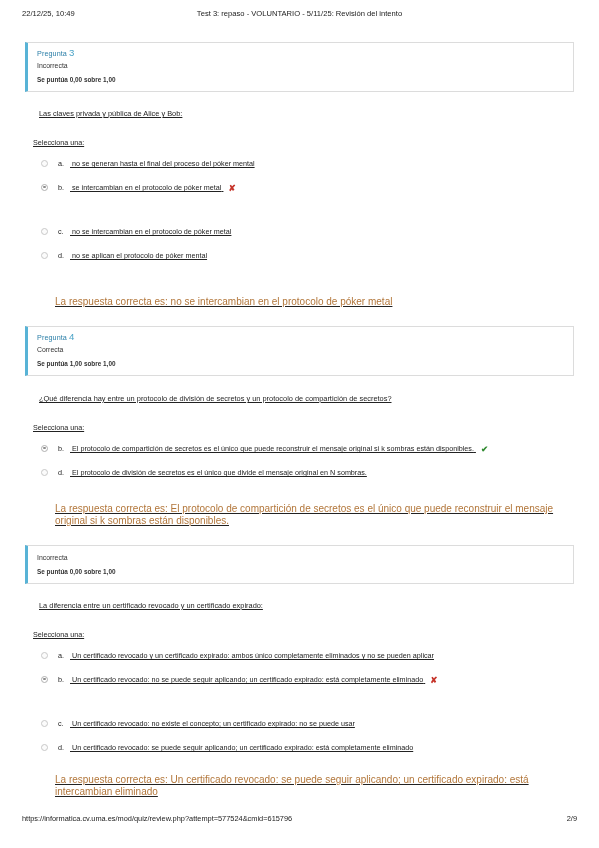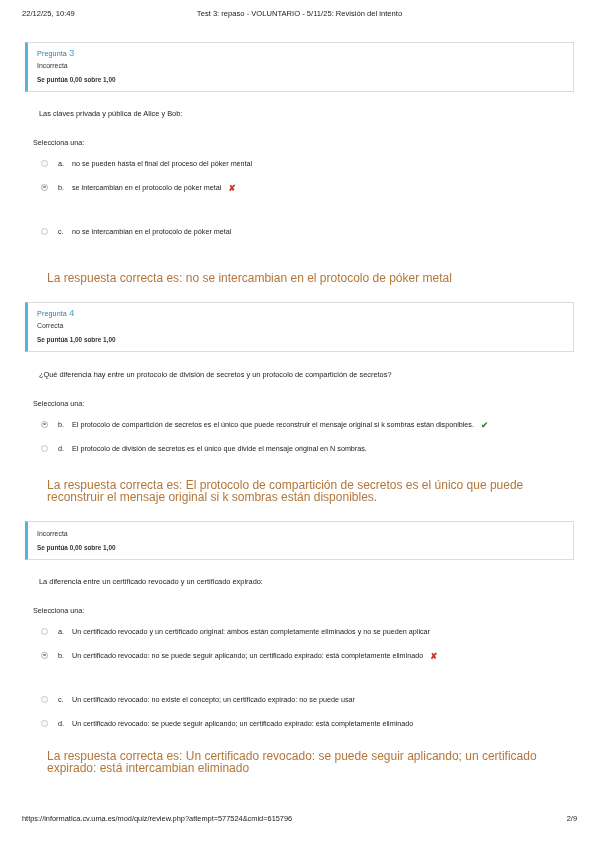--- a/index.html
+++ b/index.html
@@ -115,20 +115,21 @@
   .q-grade {
     font-size: 6.4px;
     color: #333333;
     line-height: 11px;
     margin-top: 3px;
     font-weight: bold;
   }
 
   .q-body {
     padding: 16px 0 0 14px;
+    text-decoration: underline;
   }
   .q-text {
     font-size: 7.4px;
     color: #222222;
     line-height: 12px;
     margin-bottom: 17px;
   }
   .q-prompt {
     font-size: 7.2px;
     color: #222222;
@@ -192,24 +193,25 @@
     margin-left: 5px;
     font-size: 8.6px;
     line-height: 8px;
     vertical-align: -1px;
     font-weight: bold;
   }
   .mark.wrong { color: #c6342a; }
   .mark.right { color: #2f8a2f; }
 
   .feedback {
-    font-size: 12px;
+    font-size: 10px;
     color: #b2763a;
     line-height: 12px;
     padding-left: 8px;
+    margin-left: 8px;
   }
 
   
   #q3 .q-body { padding-top: 16px; }
   #q3 .feedback { margin-top: 32px; }
   #q4 .q-body { padding-top: 17px; }
   #q4 .feedback { margin-top: 22px; }
   #q5 .q-body { padding-top: 16px; }
   #q5 .feedback { margin-top: 18px; }
 </style>
@@ -234,32 +236,37 @@
         <div class="q-state">Incorrecta</div>
         <div class="q-grade">Se puntúa 0,00 sobre 1,00</div>
       </div>
       <div class="q-body">
         <div class="q-text">Las claves privada y pública de Alice y Bob:</div>
         <div class="q-prompt">Selecciona una:</div>
         <ul class="answers">
           <li class="answer">
             <span class="radio"></span>
             <span class="ans-letter">a.</span>
-            <span class="ans-text">no se pueden hasta el final del proceso del póker mental</span>
+            <span class="ans-text">no se generan hasta el final del proceso del póker mental</span>
           </li>
           <li class="answer">
             <span class="radio checked"></span>
             <span class="ans-letter">b.</span>
             <span class="ans-text">se intercambian en el protocolo de póker metal</span>
             <span class="mark wrong">✘</span>
           </li>
           <li class="answer spaced-top">
             <span class="radio"></span>
             <span class="ans-letter">c.</span>
             <span class="ans-text">no se intercambian en el protocolo de póker metal</span>
+          </li>
+          <li class="answer">
+            <span class="radio"></span>
+            <span class="ans-letter">d.</span>
+            <span class="ans-text">no se aplican el protocolo de póker mental</span>
           </li>
         </ul>
         <div class="feedback">La respuesta correcta es: no se intercambian en el protocolo de póker metal</div>
       </div>
     </div>
 
     <div class="question" id="q4">
       <div class="q-info">
         <div class="q-no">
           <span>Pregunta</span>
@@ -293,21 +300,21 @@
         <div class="q-state">Incorrecta</div>
         <div class="q-grade">Se puntúa 0,00 sobre 1,00</div>
       </div>
       <div class="q-body">
         <div class="q-text">La diferencia entre un certificado revocado y un certificado expirado:</div>
         <div class="q-prompt">Selecciona una:</div>
         <ul class="answers">
           <li class="answer">
             <span class="radio"></span>
             <span class="ans-letter">a.</span>
-            <span class="ans-text">Un certificado revocado y un certificado original: ambos están completamente eliminados y no se pueden aplicar</span>
+            <span class="ans-text">Un certificado revocado y un certificado expirado: ambos único completamente eliminados y no se pueden aplicar</span>
           </li>
           <li class="answer">
             <span class="radio checked"></span>
             <span class="ans-letter">b.</span>
             <span class="ans-text">Un certificado revocado: no se puede seguir aplicando; un certificado expirado: está completamente eliminado</span>
             <span class="mark wrong">✘</span>
           </li>
           <li class="answer spaced-top">
             <span class="radio"></span>
             <span class="ans-letter">c.</span>

